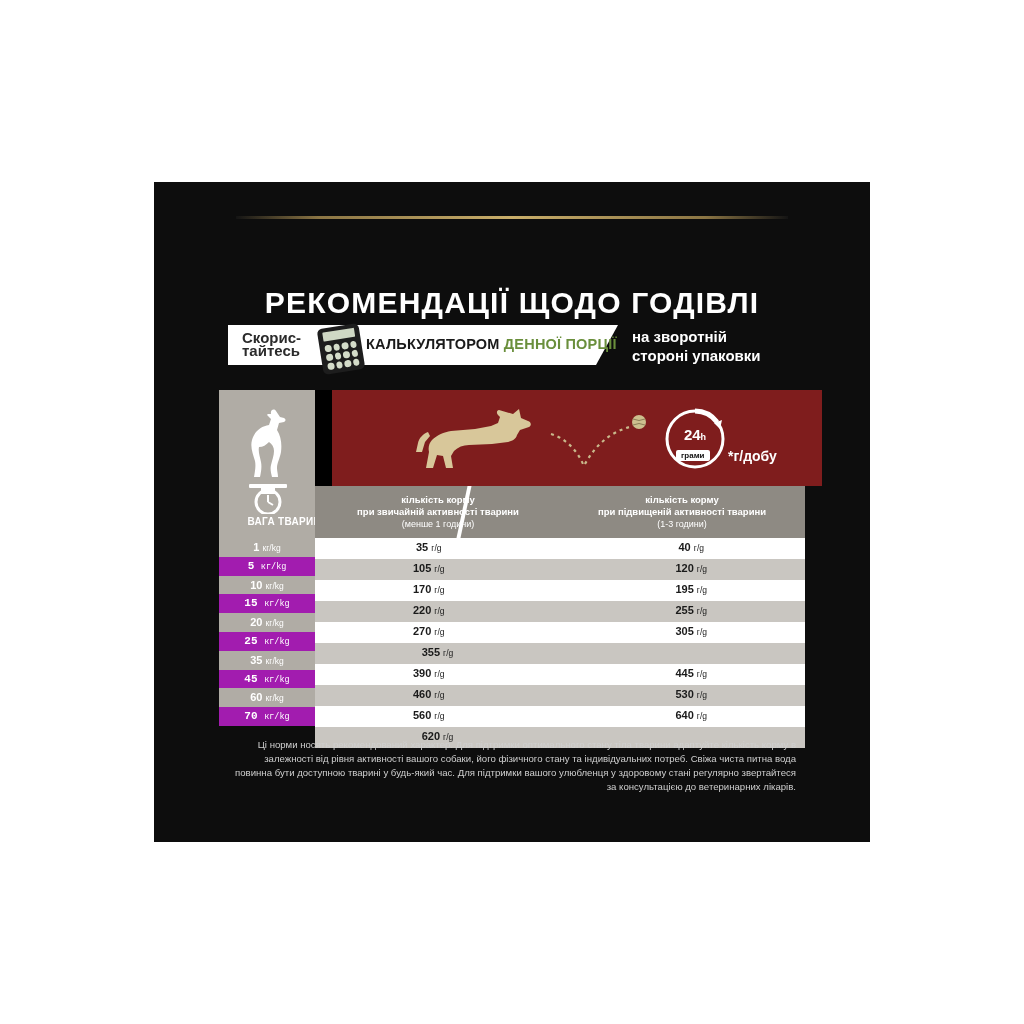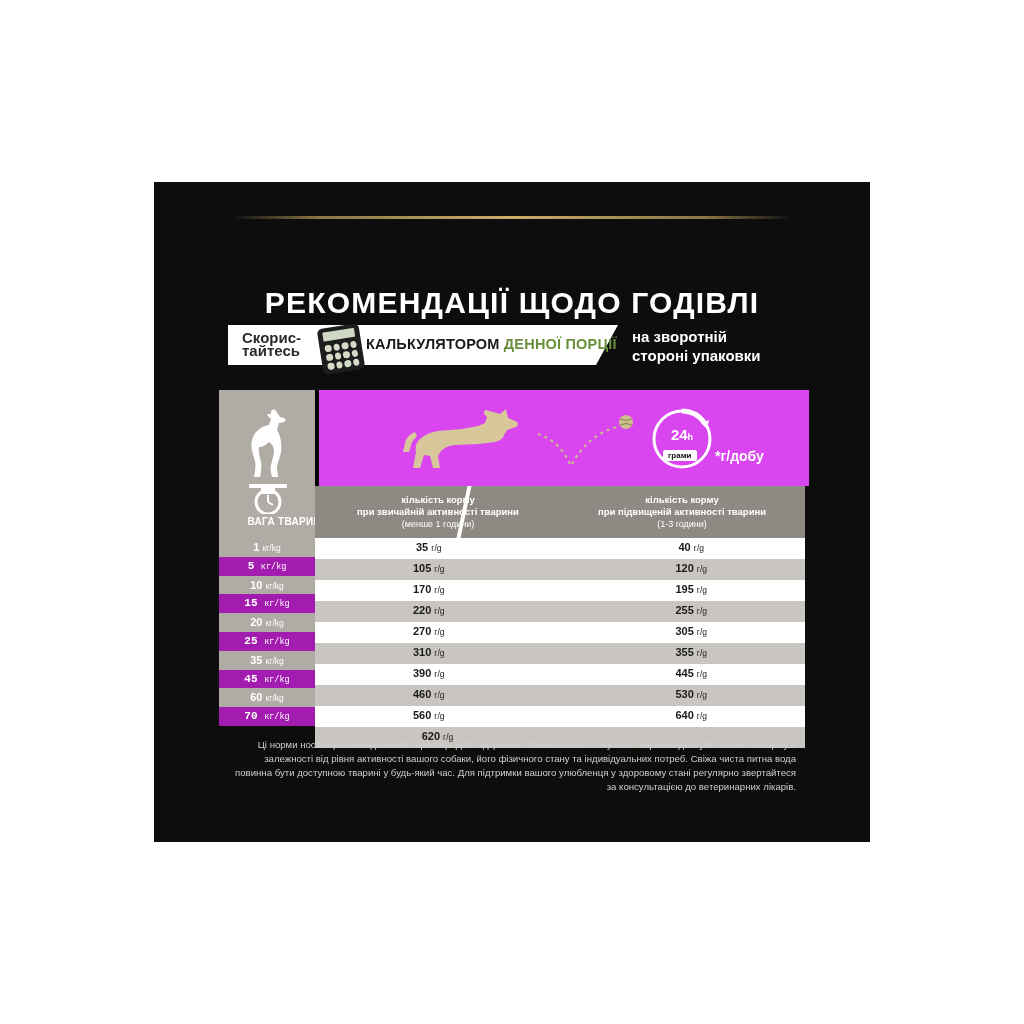--- a/index.html
+++ b/index.html
@@ -142,22 +142,22 @@
     text-align: center;
     color: #ffffff;
     font-size: 11px;
     font-weight: bold;
   }
   .side-row .unit { font-size: 8.5px; font-weight: normal; }
   .side-row.alt { background: #a21caf; font-family: Liberation Mono, monospace; }
 
   .headerzone {
     position: absolute;
-    left: 100px; top: 0; width: 490px; height: 96px;
-    background: #d946ef;
+    left: 113px; top: 0; width: 490px; height: 96px;
+    background: #7f1d1d;
   }
   .dog-art { position: absolute; left: 78px; top: 18px; width: 130px; height: 64px; }
   .ball-arc { position: absolute; left: 215px; top: 18px; width: 110px; height: 64px; }
   .clock { position: absolute; left: 330px; top: 16px; width: 66px; height: 66px; }
   .clock-txt { position: absolute; left: 330px; top: 36px; width: 66px; text-align: center; color: #ffffff; font-size: 15px; font-weight: bold; }
   .clock-txt .h { font-size: 9px; }
   .grams-badge {
     position: absolute; left: 344px; top: 60px;
     background: #ffffff; color: #111; font-size: 8px; font-weight: bold;
     padding: 1px 5px; border-radius: 2px;
@@ -323,21 +323,20 @@
         </div>
         <div class="drow alt">
           <div class="dcell"><span>220</span> <span class="unit">г/g</span></div>
           <div class="dcell"><span>255</span> <span class="unit">г/g</span></div>
         </div>
         <div class="drow plain">
           <div class="dcell"><span>270</span> <span class="unit">г/g</span></div>
           <div class="dcell"><span>305</span> <span class="unit">г/g</span></div>
         </div>
         <div class="drow alt">
-          <div class="dcell"><span>310</span> <span class="unit">г/g</span></div>
           <div class="dcell"><span>355</span> <span class="unit">г/g</span></div>
         </div>
         <div class="drow plain">
           <div class="dcell"><span>390</span> <span class="unit">г/g</span></div>
           <div class="dcell"><span>445</span> <span class="unit">г/g</span></div>
         </div>
         <div class="drow alt">
           <div class="dcell"><span>460</span> <span class="unit">г/g</span></div>
           <div class="dcell"><span>530</span> <span class="unit">г/g</span></div>
         </div>

